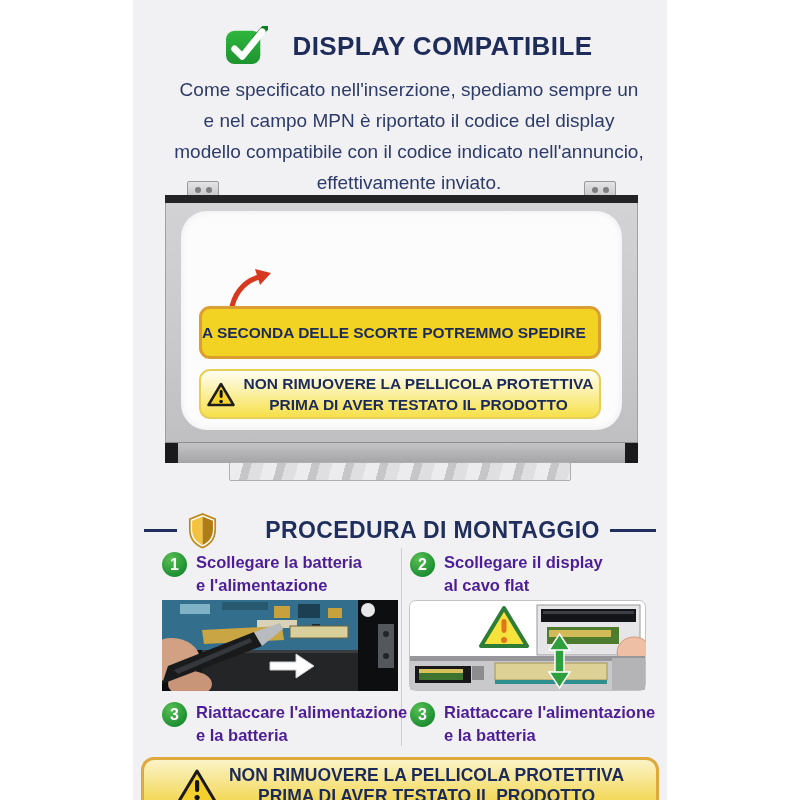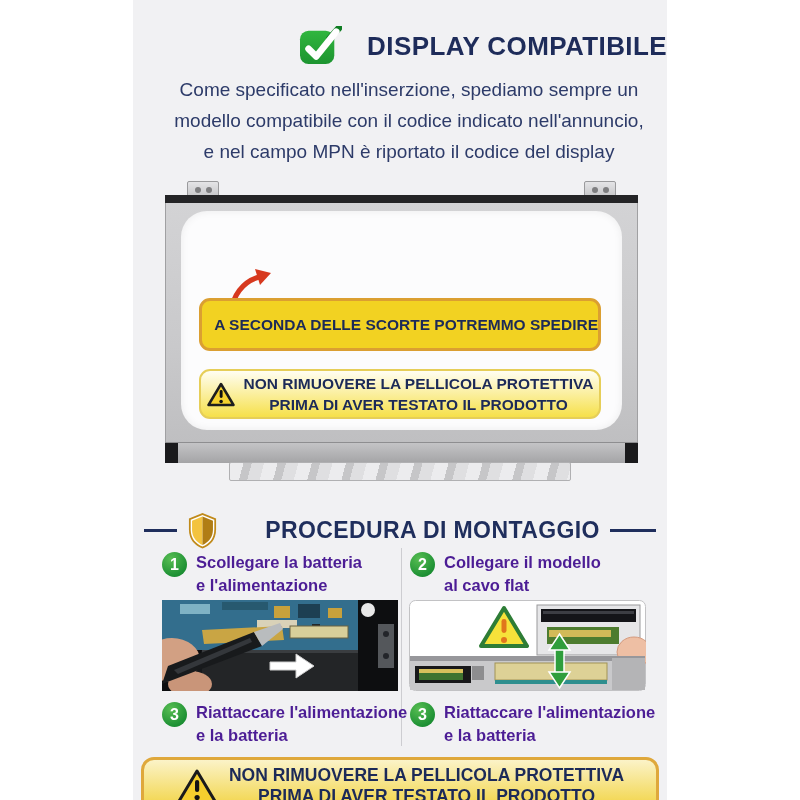--- a/index.html
+++ b/index.html
@@ -1,21 +1,21 @@
 <!DOCTYPE html>
 <html><head>
 <meta charset="utf-8">
 <style>
   html,body{margin:0;padding:0;background:#ffffff;}
   .canvas{position:relative;width:800px;height:800px;background:#ffffff;overflow:hidden;
           font-family:"Liberation Sans",sans-serif;}
   .content{position:absolute;left:133px;top:0;width:534px;height:800px;background:#f1f1f3;}
 
   
-  .header{position:absolute;top:26px;left:0;width:100%;display:flex;align-items:center;justify-content:flex-end;gap:25px;}
+  .header{position:absolute;top:26px;left:0;width:100%;display:flex;align-items:center;justify-content:center;gap:25px;padding-left:8px;}
   .check-icon{width:44px;height:40px;flex:0 0 auto;}
   .page-title{font-size:26px;font-weight:bold;color:#1e2c5a;letter-spacing:.4px;}
 
   .intro{position:absolute;top:74px;left:9px;width:100%;text-align:center;
          font-size:19px;line-height:31px;color:#2d3b69;}
   .intro span{display:block;}
 
   
   .panel-wrap{position:absolute;left:32px;top:181px;width:473px;height:298px;}
   .hinge{position:absolute;top:0;width:30px;height:16px;background:linear-gradient(#e4e4e6,#c4c4c6);
@@ -29,23 +29,23 @@
   .screen{position:absolute;top:8px;left:15px;right:15px;bottom:12px;background:#fcfcfd;border-radius:26px;
           box-shadow:inset 0 0 8px rgba(0,0,0,.07);}
   .panel-bottom{position:absolute;top:261px;left:0;right:0;height:20px;
                 background:linear-gradient(#c4c4c6,#a4a4a6);border-top:1px solid #8e8e90;}
   .panel-bottom:before,.panel-bottom:after{content:"";position:absolute;top:0;width:13px;height:100%;background:#1a1a1c;}
   .panel-bottom:before{left:0;} .panel-bottom:after{right:0;}
   .panel-foil{position:absolute;top:281px;left:64px;width:340px;height:17px;border:1px solid #b0b0b2;border-radius:2px;
               background:repeating-linear-gradient(105deg,#ececee 0 13px,#c6c6c8 13px 21px,#dfdfe1 21px 33px);}
 
   
-  .banner-stock{position:absolute;left:66px;top:298px;width:402px;height:53px;box-sizing:border-box;
+  .banner-stock{position:absolute;left:66px;top:306px;width:402px;height:53px;box-sizing:border-box;
                 background:#f2d222;border:3px solid #db9f31;border-radius:11px;
-                display:flex;align-items:center;justify-content:flex-end;}
+                display:flex;align-items:center;justify-content:flex-start;}
   .banner-stock .txt,.banner-film .txt,.footer-banner .txt{
         font-weight:bold;color:#1c2a58;text-align:center;font-size:15.5px;line-height:21px;}
   .banner-film{position:absolute;left:66px;top:369px;width:402px;height:50px;box-sizing:border-box;
                background:linear-gradient(180deg,#fffef2,#f6e04a);border:2px solid #e6ce58;border-radius:11px;
                display:flex;align-items:center;justify-content:center;gap:9px;}
   .red-arrow{position:absolute;left:88px;top:268px;}
 
   
   .proc-row{position:absolute;top:512px;left:0;width:100%;display:flex;align-items:center;justify-content:center;}
   .h-line{height:3px;background:#1f2e5c;}
@@ -87,22 +87,23 @@
         </defs>
         <rect x="2" y="5" width="36" height="35" rx="9" fill="url(#gGreen)"></rect>
         <path d="M33 13 L43 2" stroke="#0f7d22" stroke-width="7" stroke-linecap="round" fill="none"></path>
         <path d="M11 24 L19 32 L40 6" stroke="#ffffff" stroke-width="7" stroke-linecap="round" stroke-linejoin="round" fill="none"></path>
       </svg>
       <div class="page-title">DISPLAY COMPATIBILE</div>
     </div>
 
     <div class="intro">
       <span>Come specificato nell'inserzione, spediamo sempre un</span>
+      <span>e nel campo MPN è riportato il codice del display</span>
       <span>modello compatibile con il codice indicato nell'annuncio,</span>
-      <span>e nel campo MPN è riportato il codice del display</span>
+      <span>effettivamente inviato.</span>
     </div>
 
     <div class="panel-wrap">
       <div class="hinge left">
           <i></i>
           <i></i>
         </div>
       <div class="hinge right">
           <i></i>
           <i></i>
@@ -153,21 +154,21 @@
     <div class="step step-1">
       <div class="badge">1</div>
       <div class="step-text">
         <span>Scollegare la batteria</span><br>
         <span>e l'alimentazione</span>
       </div>
     </div>
     <div class="step step-2">
       <div class="badge">2</div>
       <div class="step-text">
-        <span>Collegare il modello</span><br>
+        <span>Scollegare il display</span><br>
         <span>al cavo flat</span>
       </div>
     </div>
 
     <div class="divider-v"></div>
 
     <svg class="photo photo-1" viewBox="0 0 236 91" preserveAspectRatio="none">
       <rect width="236" height="91" fill="#17191c"></rect>
       <rect x="0" y="0" width="236" height="50" fill="#336e8d"></rect>
       <rect x="18" y="4" width="30" height="10" fill="#7fb2c4"></rect>

